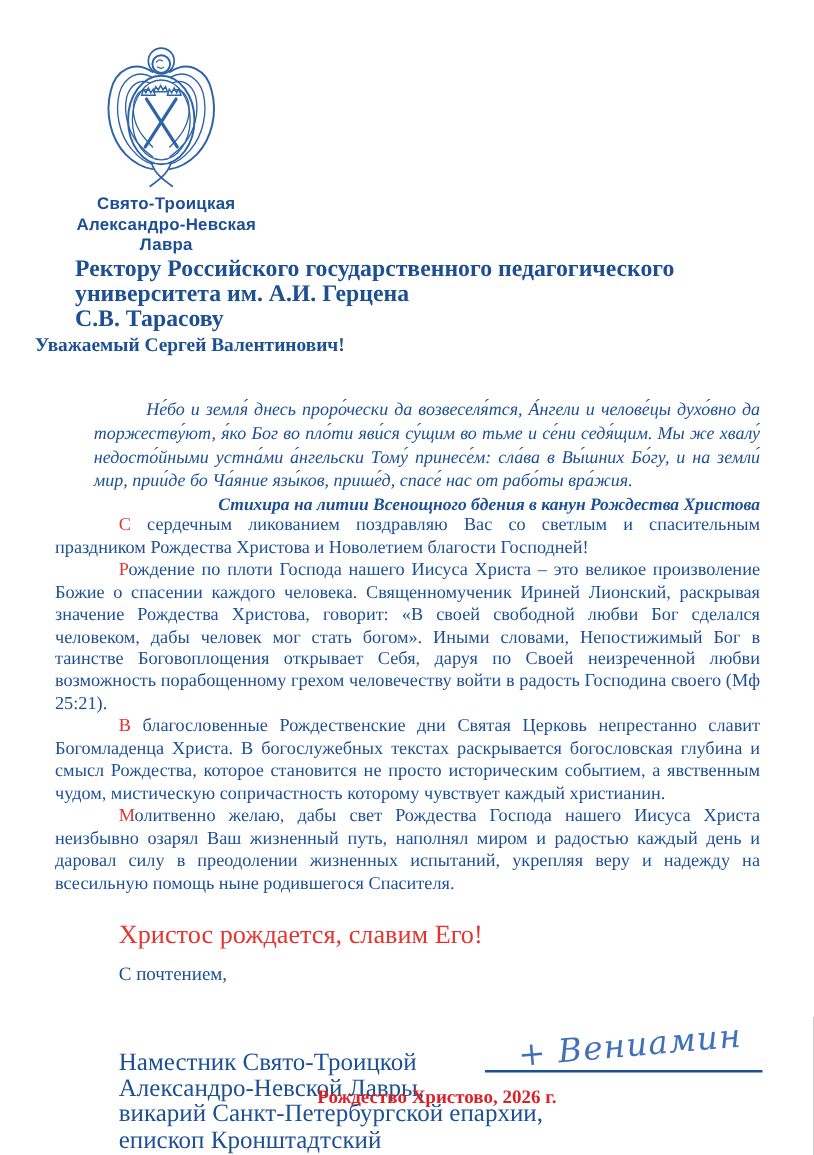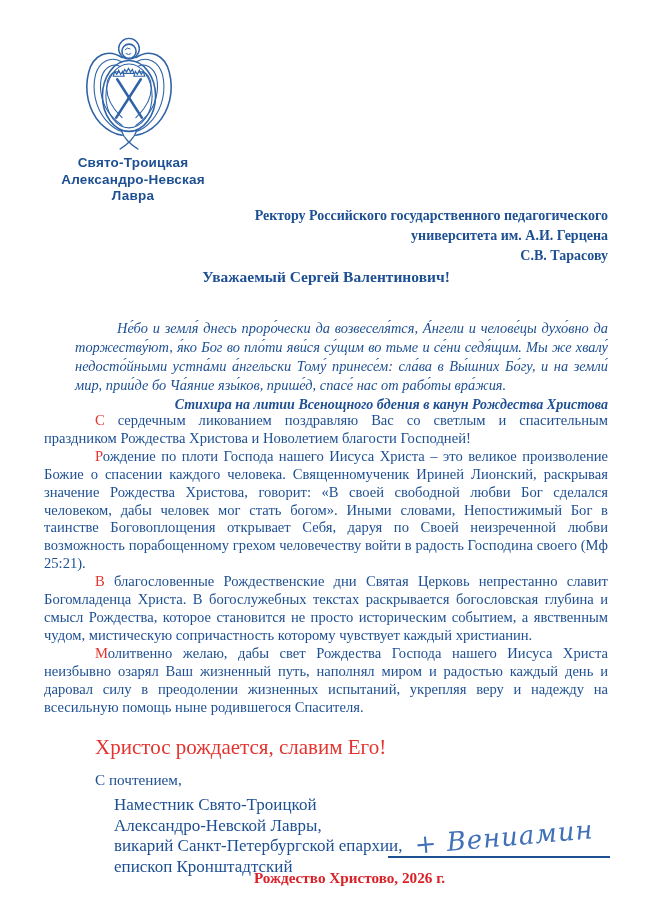--- a/index.html
+++ b/index.html
@@ -15,26 +15,26 @@
     overflow: hidden;
   }
   
   .emblem { position: absolute; left: 70px; top: 34px; width: 118px; height: 118px; }
   .org-name {
     position: absolute; left: 22px; top: 155px; width: 222px;
     text-align: center; font-weight: bold; font-size: 13.5px; line-height: 16.5px;
     font-family: "Liberation Sans", sans-serif; letter-spacing: 0.2px;
   }
   .recipient {
-    position: absolute; left: 44px; top: 206px; width: 564px;
-    text-align: right; font-weight: bold; font-size: 14px; line-height: 20px;
+    position: absolute; left: 60px; top: 206px; width: 564px;
+    text-align: left; font-weight: bold; font-size: 19px; line-height: 20px;
   }
   .salutation {
-    position: absolute; left: 44px; top: 268px; width: 564px;
-    text-align: center; font-weight: bold; font-size: 15.5px;
+    position: absolute; left: 28px; top: 268px; width: 564px;
+    font-weight: bold; font-size: 15.5px;
   }
   
   .epigraph {
     position: absolute; left: 75px; top: 295px; width: 533px; margin-top: 24px;
   }
   .epigraph-text {
     font-style: italic; font-size: 14.4px; line-height: 19px;
     text-align: justify; text-indent: 42px;
   }
   .epigraph-attr {
@@ -48,22 +48,22 @@
   }
   .letter-body p { text-indent: 51px; }
   .initial-red { color: #e3342f; }
   .exclamation {
     position: absolute; left: 95px; top: 735px;
     color: #e3342f; font-size: 21px;
   }
   
   .regards { position: absolute; left: 95px; top: 771px; font-size: 15.2px; }
   .signer {
-    position: absolute; left: 95px; top: 795px;
-    font-size: 17px; line-height: 20.5px; margin-left: 19px;
+    position: absolute; left: 95px; top: 840px;
+    font-size: 20px; line-height: 20.5px;
   }
   .sig-script {
     position: absolute; left: 394px; top: 822px; width: 220px;
     text-align: center; font-family: "DejaVu Serif", serif;
     font-style: italic; font-size: 26px; color: #4070b8;
     transform: rotate(-5deg); letter-spacing: 1px; white-space: nowrap;
   }
   .sig-line {
     position: absolute; left: 388px; top: 856px; width: 222px; height: 0;
     border-top: 2px solid #1d4f93;

